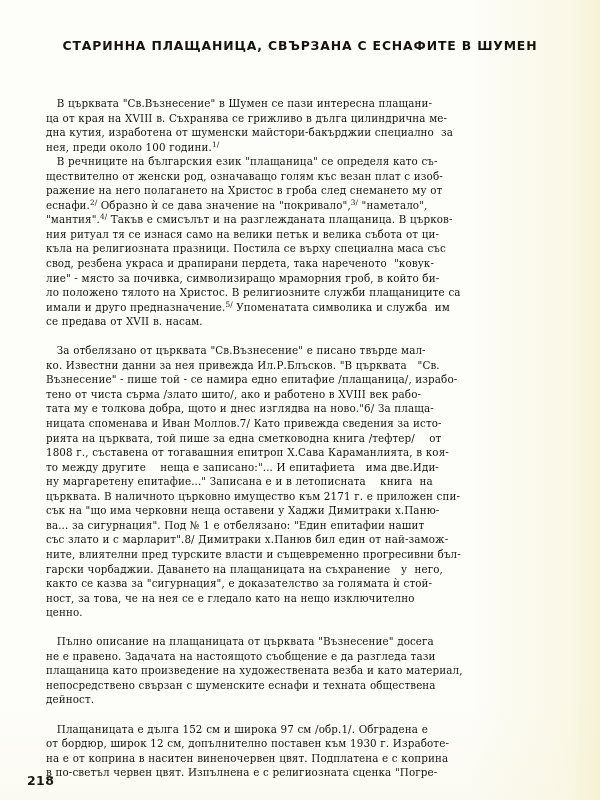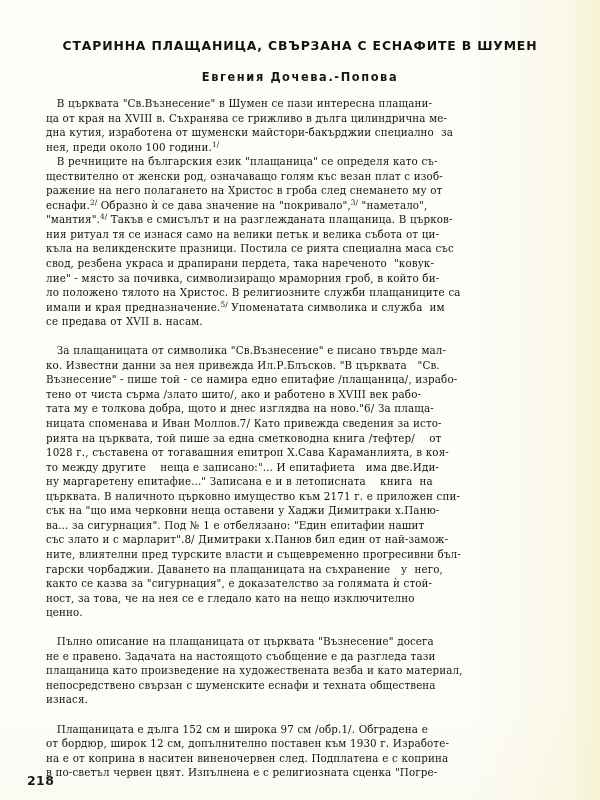--- a/index.html
+++ b/index.html
@@ -110,71 +110,70 @@
 </style>
 </head>
 <body>
 
 <div class="page">
 
   <div class="speckle"></div>
 
   <div class="title">СТАРИННА ПЛАЩАНИЦА, СВЪРЗАНА С ЕСНАФИТЕ В ШУМЕН</div>
 
-  <div class="author">Евгения  Дочева.-Попова</div>
 
   <div class="body-text">
 
     <p><span>   В църквата "Св.Възнесение" в Шумен се пази интересна плащани-</span>
 <span>ца от края на XVIII в. Съхранява се грижливо в дълга цилиндрична ме-</span>
 <span>дна кутия, изработена от шуменски майстори-бакърджии специално  за</span>
 <span>нея, преди около 100 години.</span><sup class="fn">1/</sup></p>
 
     <p><span>   В речниците на българския език "плащаница" се определя като съ-</span>
 <span>ществително от женски род, означаващо голям къс везан плат с изоб-</span>
 <span>ражение на него полагането на Христос в гроба след снемането му от</span>
 <span>еснафи.</span><sup class="fn">2/</sup><span> Образно ѝ се дава значение на "покривало",</span><sup class="fn">3/</sup><span> "наметало",</span>
 <span>"мантия".</span><sup class="fn">4/</sup><span> Такъв е смисълът и на разглежданата плащаница. В църков-</span>
 <span>ния ритуал тя се изнася само на велики петък и велика събота от ци-</span>
-<span>къла на великденските празници. Постила се рията специална маса със</span>
+<span>къла на религиозната празници. Постила се върху специална маса със</span>
 <span>свод, резбена украса и драпирани пердета, така нареченото  "ковук-</span>
 <span>лие" - място за почивка, символизиращо мраморния гроб, в който би-</span>
 <span>ло положено тялото на Христос. В религиозните служби плащаниците са</span>
-<span>имали и края предназначение.</span><sup class="fn">5/</sup><span> Упоменатата символика и служба  им</span>
+<span>имали и друго предназначение.</span><sup class="fn">5/</sup><span> Упоменатата символика и служба  им</span>
 <span>се предава от XVII в. насам.</span></p>
 
-    <p class="gap"><span>   За плащаницата от символика "Св.Възнесение" е писано твърде мал-</span>
+    <p class="gap"><span>   За отбелязано от църквата "Св.Възнесение" е писано твърде мал-</span>
 <span>ко. Известни данни за нея привежда Ил.Р.Блъсков. "В църквата   "Св.</span>
 <span>Възнесение" - пише той - се намира едно епитафие /плащаница/, израбо-</span>
 <span>тено от чиста сърма /злато шито/, ако и работено в XVIII век рабо-</span>
 <span>тата му е толкова добра, щото и днес изглядва на ново."6/ За плаща-</span>
 <span>ницата споменава и Иван Моллов.7/ Като привежда сведения за исто-</span>
 <span>рията на църквата, той пише за една сметководна книга /тефтер/    от</span>
-<span>1028 г., съставена от тогавашния епитроп Х.Сава Караманлията, в коя-</span>
+<span>1808 г., съставена от тогавашния епитроп Х.Сава Караманлията, в коя-</span>
 <span>то между другите    неща е записано:"... И епитафиета   има две.Иди-</span>
 <span>ну маргаретену епитафие..." Записана е и в летописната    книга  на</span>
 <span>църквата. В наличното църковно имущество към 2171 г. е приложен спи-</span>
 <span>сък на "що има черковни неща оставени у Хаджи Димитраки х.Паню-</span>
 <span>ва... за сигурнация". Под № 1 е отбелязано: "Един епитафии нашит</span>
 <span>със злато и с марларит".8/ Димитраки х.Панюв бил един от най-замож-</span>
 <span>ните, влиятелни пред турските власти и същевременно прогресивни бъл-</span>
 <span>гарски чорбаджии. Даването на плащаницата на съхранение   у  него,</span>
 <span>както се казва за "сигурнация", е доказателство за голямата ѝ стой-</span>
 <span>ност, за това, че на нея се е гледало като на нещо изключително</span>
 <span>ценно.</span>
 <span></span></p>
 
     <p class="gap"><span>   Пълно описание на плащаницата от църквата "Възнесение" досега</span>
 <span>не е правено. Задачата на настоящото съобщение е да разгледа тази</span>
 <span>плащаница като произведение на художествената везба и като материал,</span>
 <span>непосредствено свързан с шуменските еснафи и техната обществена</span>
-<span>изнася.</span></p>
+<span>дейност.</span></p>
 
     <p class="gap"><span>   Плащаницата е дълга 152 см и широка 97 см /обр.1/. Обградена е</span>
 <span>от бордюр, широк 12 см, допълнително поставен към 1930 г. Изработе-</span>
-<span>на е от коприна в наситен виненочервен след. Подплатена е с коприна</span>
+<span>на е от коприна в наситен виненочервен цвят. Подплатена е с коприна</span>
 <span>в по-светъл червен цвят. Изпълнена е с религиозната сценка "Погре-</span></p>
 
   </div>
 
   <div class="folio">218</div>
 
 </div>
 
 </body></html>

